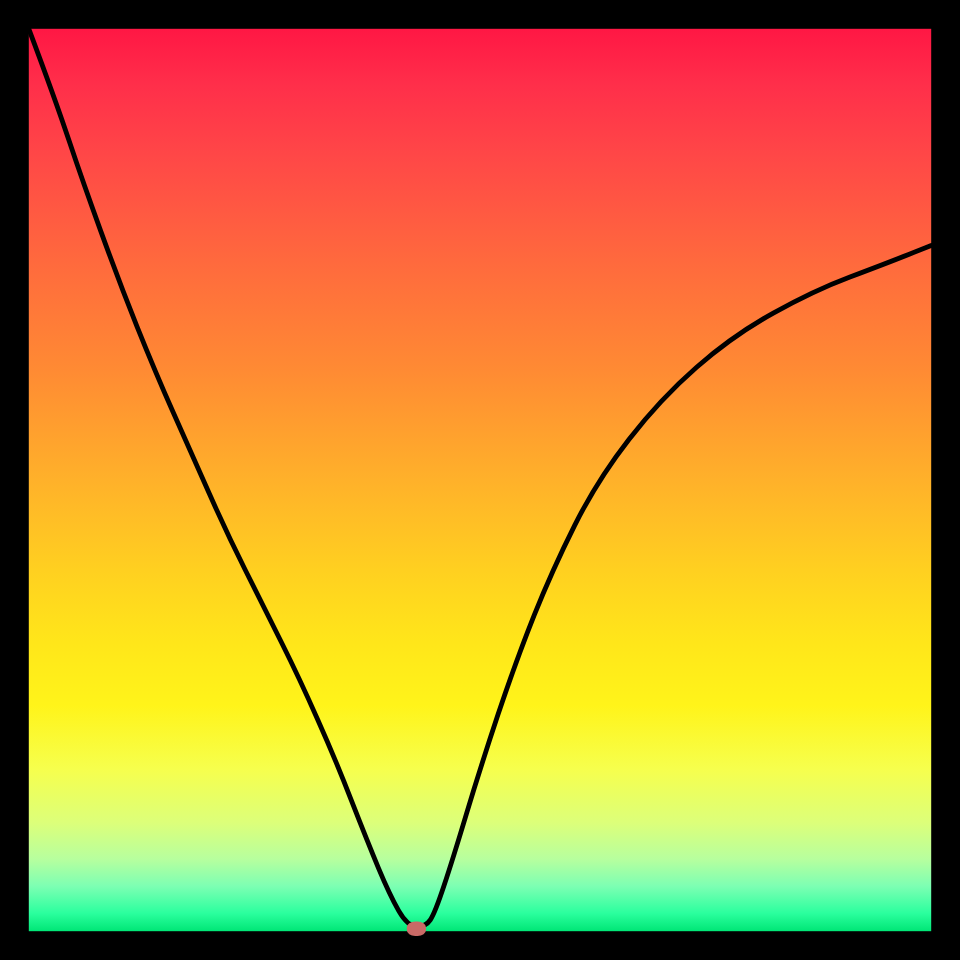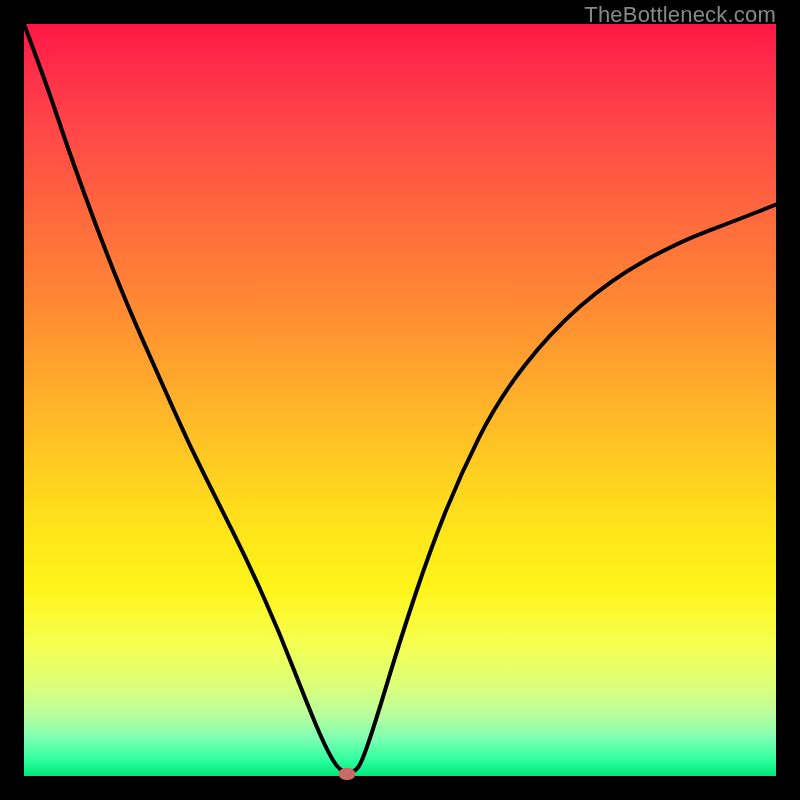--- a/index.html
+++ b/index.html
@@ -74,14 +74,13 @@
 </head>
 <body>
 
 <div class="frame">
   <div class="plot-area">
     <svg class="curve" viewBox="0 0 752 752" preserveAspectRatio="none">
       <path fill="none" stroke="#000" stroke-width="4" stroke-linecap="round" d="M 0.0 0.0 Q 22.6 60.2 33.8 94.0 Q 45.1 127.8 60.2 169.2 Q 75.2 210.6 90.2 248.2 Q 105.3 285.8 120.3 319.6 Q 135.4 353.4 150.4 387.3 Q 165.4 421.1 180.5 451.2 Q 195.5 481.3 210.6 511.4 Q 225.6 541.4 240.6 575.3 Q 255.7 609.1 268.8 643.0 Q 282.0 676.8 291.4 699.4 Q 300.8 721.9 308.3 735.1 Q 315.8 748.2 323.4 748.2 Q 330.9 748.2 334.6 742.6 Q 338.4 737.0 345.9 714.4 Q 353.4 691.8 364.7 654.2 Q 376.0 616.6 391.0 571.5 Q 406.1 526.4 421.1 488.8 Q 436.2 451.2 455.0 413.6 Q 473.8 376.0 500.1 342.2 Q 526.4 308.3 556.5 282.0 Q 586.6 255.7 620.4 236.9 Q 654.2 218.1 684.3 206.8 Q 714.4 195.5 733.2 188.0 T 752.0 180.5"></path>
     </svg>
     <div class="marker" style="left: 323.36px; top: 749.744px; background: rgb(201, 106, 102);"></div>
   </div>
-  <div class="watermark">TheBottleneck.com</div>
 </div>
 
 </body></html>

